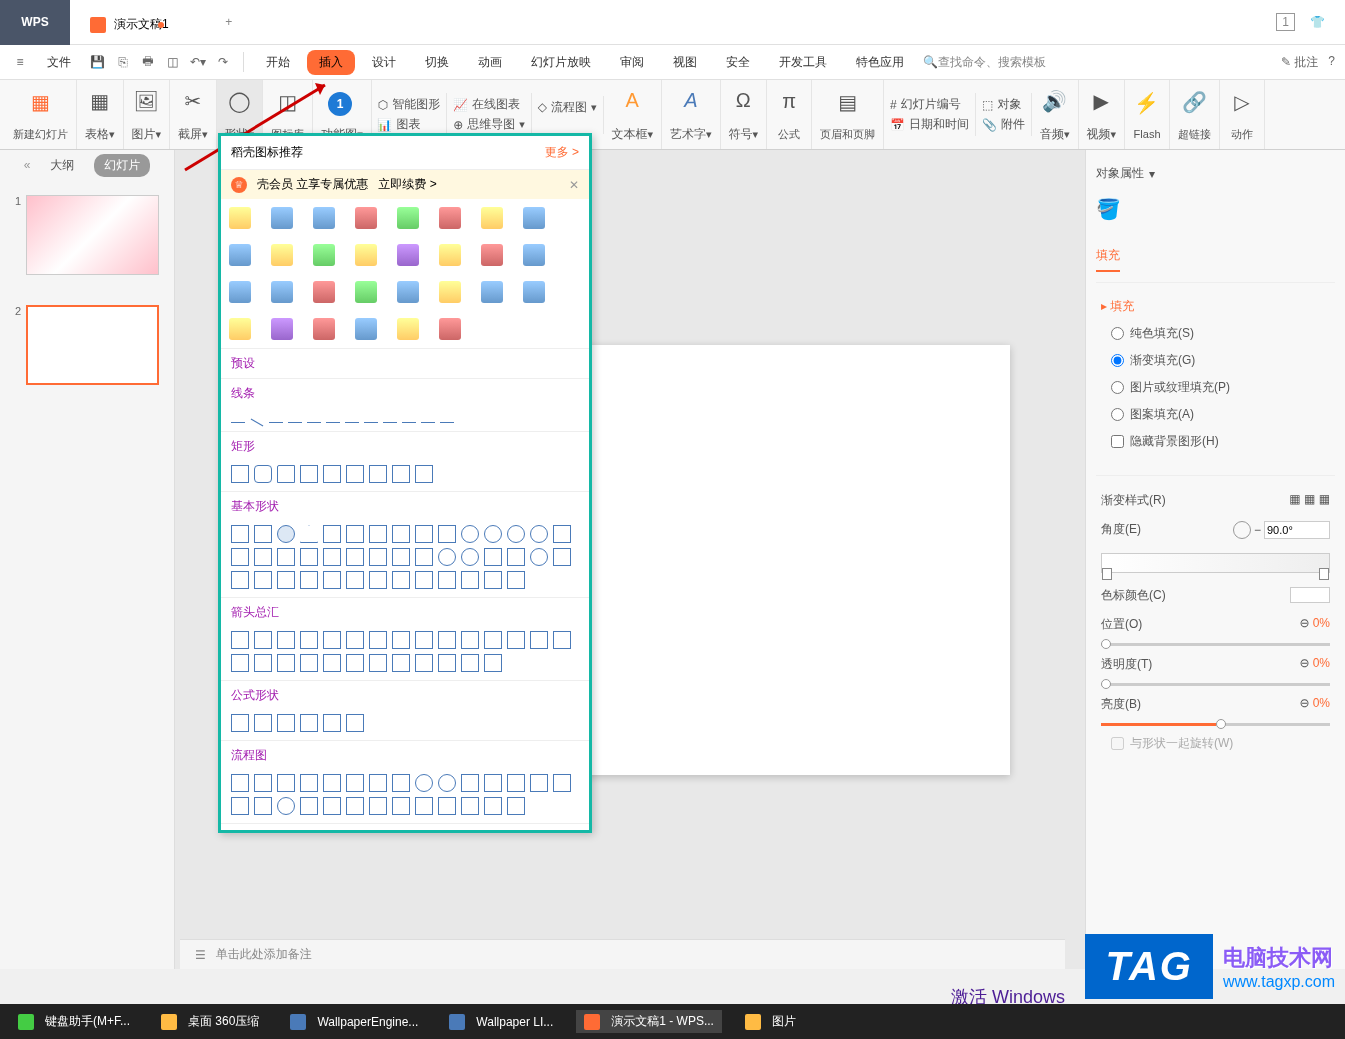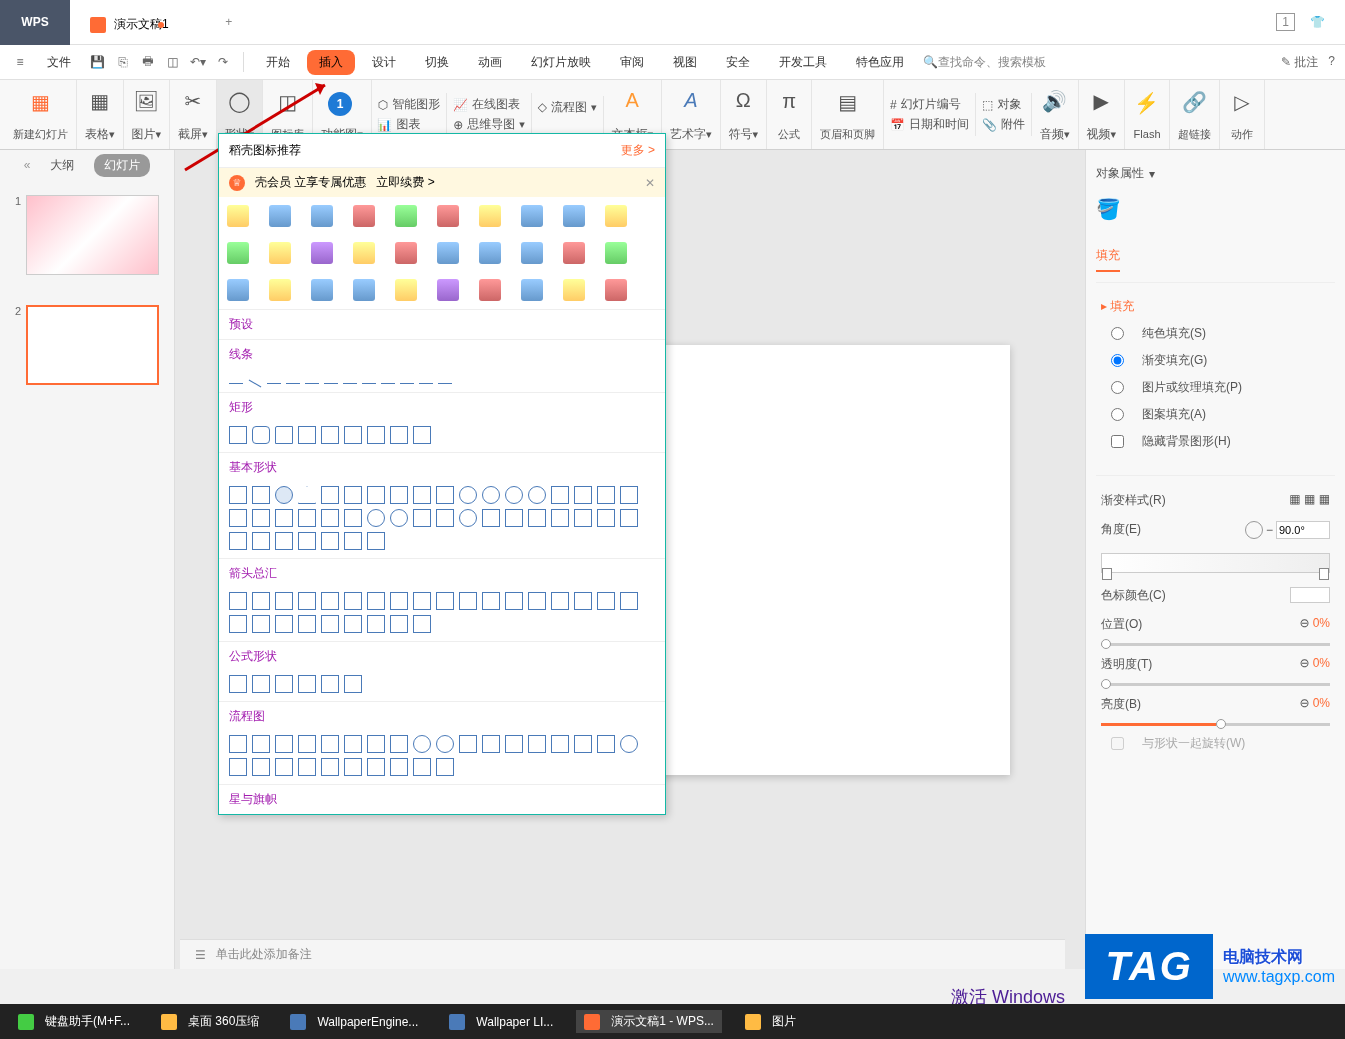--- a/index.html
+++ b/index.html
@@ -31,21 +31,21 @@
 .left-tabs{height:30px;display:flex;align-items:center;padding:0 10px;gap:10px;justify-content:center}
 .left-tab{padding:3px 10px;color:#555;cursor:pointer}
 .left-tab.active{background:#999;color:#fff;border-radius:10px}
 .slide-thumb{margin:10px;padding:5px;display:flex;gap:5px}
 .slide-num{color:#666;font-size:11px}
 .thumb{width:140px;height:80px;background:#fff;border:1px solid #ccc}
 .thumb.sel{border:2px solid #ff6b35}
 .thumb.content{background:linear-gradient(135deg,#ffc0cb 0%,#fff 50%,#ffc0cb 100%)}
 .center{flex:1;background:#e8e8e8;position:relative;display:flex;align-items:center;justify-content:center}
 .slide-canvas{width:760px;height:430px;background:#fff;box-shadow:0 2px 8px rgba(0,0,0,0.2)}
-.shape-dropdown{position:absolute;left:218px;top:133px;width:448px;background:#fff;border:1px solid #14b8a6;box-shadow:2px 2px 8px rgba(0,0,0,0.2);z-index:200;max-height:700px;overflow-y:auto}
+.shape-dropdown{position:absolute;left:218px;top:133px;width:374px;background:#fff;border:3px solid #14b8a6;box-shadow:2px 2px 8px rgba(0,0,0,0.2);z-index:200;max-height:700px;overflow-y:auto}
 .dd-header{padding:8px 10px;display:flex;justify-content:space-between;border-bottom:1px solid #eee;font-size:12px}
 .dd-header a{color:#ff6b35}
 .dd-banner{background:#fff8e0;padding:6px 10px;display:flex;align-items:center;gap:10px;font-size:11px}
 .dd-banner .badge{background:#ff6b35;color:#fff;border-radius:50%;width:16px;height:16px;display:flex;align-items:center;justify-content:center;font-size:10px}
 .dd-banner a{color:#000000}
 .icon-grid{display:flex;flex-wrap:wrap;padding:8px;gap:15px 20px}
 .icon-grid .ic{width:22px;height:22px;background:#ddd;border-radius:3px}
 .icon-grid .ic.c1{background:linear-gradient(#ff9,#fc6)}
 .icon-grid .ic.c2{background:linear-gradient(#9cf,#69c)}
 .icon-grid .ic.c3{background:linear-gradient(#f99,#c66)}
@@ -57,34 +57,34 @@
 .shape-item.line{border:none;border-bottom:1.5px solid #4a7ab8;height:0;margin-top:10px;width:14px}
 .shape-item.circle{border-radius:50%}
 .shape-item.rounded{border-radius:4px}
 .shape-item.sel{background:#dde8f5}
 .right-panel{width:260px;background:#f8f8f8;border-left:1px solid #ddd;padding:10px}
 .rp-header{display:flex;align-items:center;gap:5px;padding:5px 0;color:#555}
 .rp-tabs{margin-top:10px}
 .rp-tab{padding:6px 0;color:#ff6b35;border-bottom:2px solid #ff6b35;display:inline-block}
 .rp-section{padding:10px 5px;border-top:1px solid #eee;margin-top:10px}
 .rp-section-title{color:#ff6b35;padding:5px 0}
-.radio-row{display:flex;align-items:center;gap:18px;padding:5px 0 5px 10px;color:#555}
+.radio-row{display:flex;align-items:center;gap:6px;padding:5px 0 5px 10px;color:#555}
 .radio-row input{margin:0}
 .prop-row{display:flex;align-items:flex-start;justify-content:space-between;padding:6px 0;color:#555;font-size:11px}
 .prop-row .val{display:flex;align-items:center;gap:3px}
-.prop-row input[type=text]{width:54px;padding:2px;border:1px solid #ccc;font-size:11px}
+.prop-row input[type=text]{width:66px;padding:2px;border:1px solid #ccc;font-size:11px}
 .slider-row{display:flex;align-items:center;gap:8px;padding:4px 0}
 .slider-row .track{flex:1;height:3px;background:#ccc;position:relative}
 .slider-row .thumb-s{position:absolute;width:10px;height:10px;background:#fff;border:1px solid #999;border-radius:50%;top:-4px}
 .slider-row .fill{position:absolute;height:3px;background:#ff6b35}
 .notes-bar{position:absolute;bottom:70px;left:180px;right:280px;height:30px;background:#f5f5f5;border-top:1px solid #ddd;display:flex;align-items:center;padding:0 15px;color:#888;gap:10px}
 .watermark{position:absolute;bottom:30px;right:280px;color:#4c1d95;font-size:18px}
 .tag-overlay{position:absolute;bottom:40px;right:10px;display:flex;align-items:center;gap:10px}
 .tag-box{background:#0066cc;color:#fff;font-size:40px;font-weight:bold;padding:10px 20px;font-style:italic;letter-spacing:2px}
-.tag-text{color:#1d4ed8;font-size:16px;font-weight:bold;text-shadow:1px 1px #fff}
+.tag-text{color:#8b5cf6;font-size:22px;font-weight:bold;text-shadow:1px 1px #fff}
 .tag-url{color:#0088ff;font-size:16px}
 .taskbar{position:absolute;bottom:0;left:0;right:0;height:35px;background:#222;display:flex;align-items:center;padding:0 10px;gap:15px;color:#fff;font-size:11px}
 .taskbar-item{display:flex;align-items:center;gap:11px;padding:3px 8px}
 .taskbar-item.active{background:#444}
 .tb-ico{width:16px;height:16px;background:#4a7ab8;border-radius:2px}
 </style>
 </head>
 <body>
 
 <div class="titlebar">

